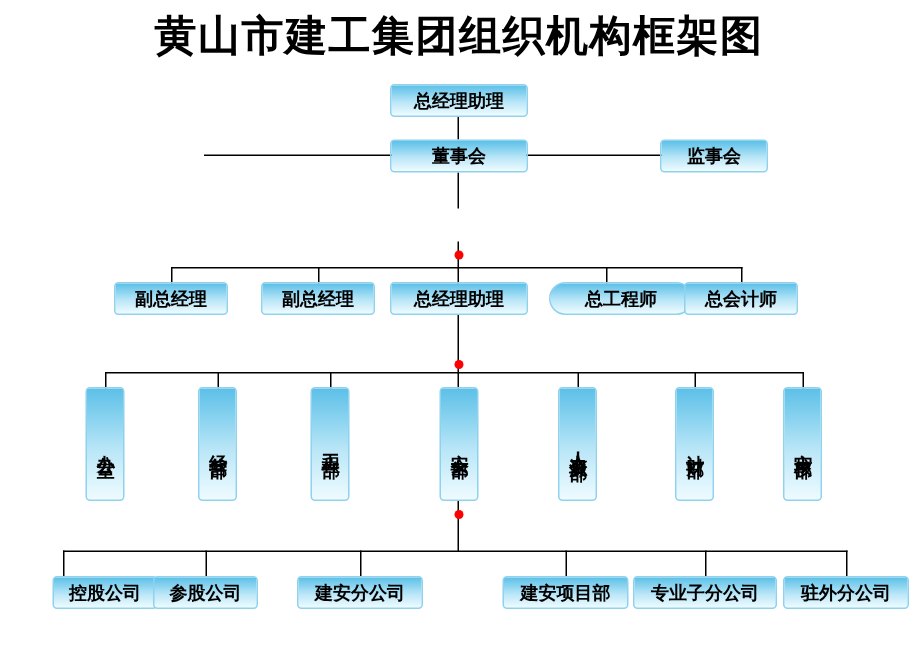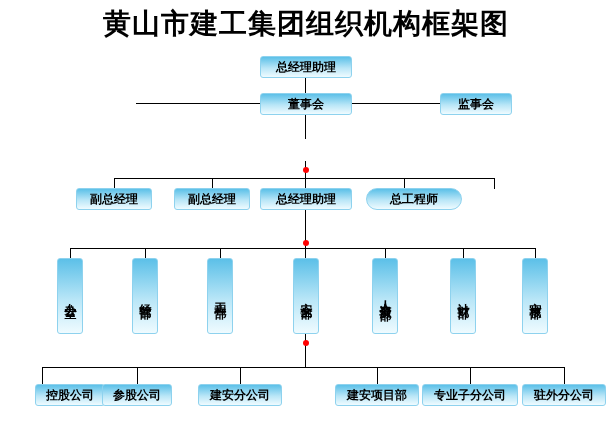--- a/index.html
+++ b/index.html
@@ -104,20 +104,21 @@
   <div class="box" style="left:260px; top:56px; width:92px; height:22px;">总经理助理</div>
 
   <div class="box" style="left:260px; top:93px; width:92px; height:22px;">董事会</div>
   <div class="box" style="left:440px; top:93px; width:72px; height:22px;">监事会</div>
 
 
   <div class="box" style="left:76px;  top:188px; width:76px; height:22px;">副总经理</div>
   <div class="box" style="left:174px; top:188px; width:76px; height:22px;">副总经理</div>
   <div class="box" style="left:260px; top:188px; width:92px; height:22px;">总经理助理</div>
   <div class="box" style="left:366px; top:188px; width:96px; height:22px;border-radius:11px;">总工程师</div>
+  <div class="box" style="left:456px; top:188px; width:76px; height:22px;">总会计师</div>
 
   <div class="box vbox" style="left:57px;  top:258px; width:26px; height:76px;">办公室</div>
   <div class="box vbox" style="left:132px; top:258px; width:26px; height:76px;">经营部</div>
   <div class="box vbox" style="left:207px; top:258px; width:26px; height:76px;">工程部</div>
   <div class="box vbox" style="left:293px; top:258px; width:26px; height:76px;">安全部</div>
   <div class="box vbox" style="left:372px; top:258px; width:26px; height:76px;">人力资源部</div>
   <div class="box vbox" style="left:450px; top:258px; width:26px; height:76px;">计财部</div>
   <div class="box vbox" style="left:522px; top:258px; width:26px; height:76px;">审核部</div>
 
   <div class="box" style="left:7px;   top:384px; width:70px; height:22px;margin-left:28px;">控股公司</div>

